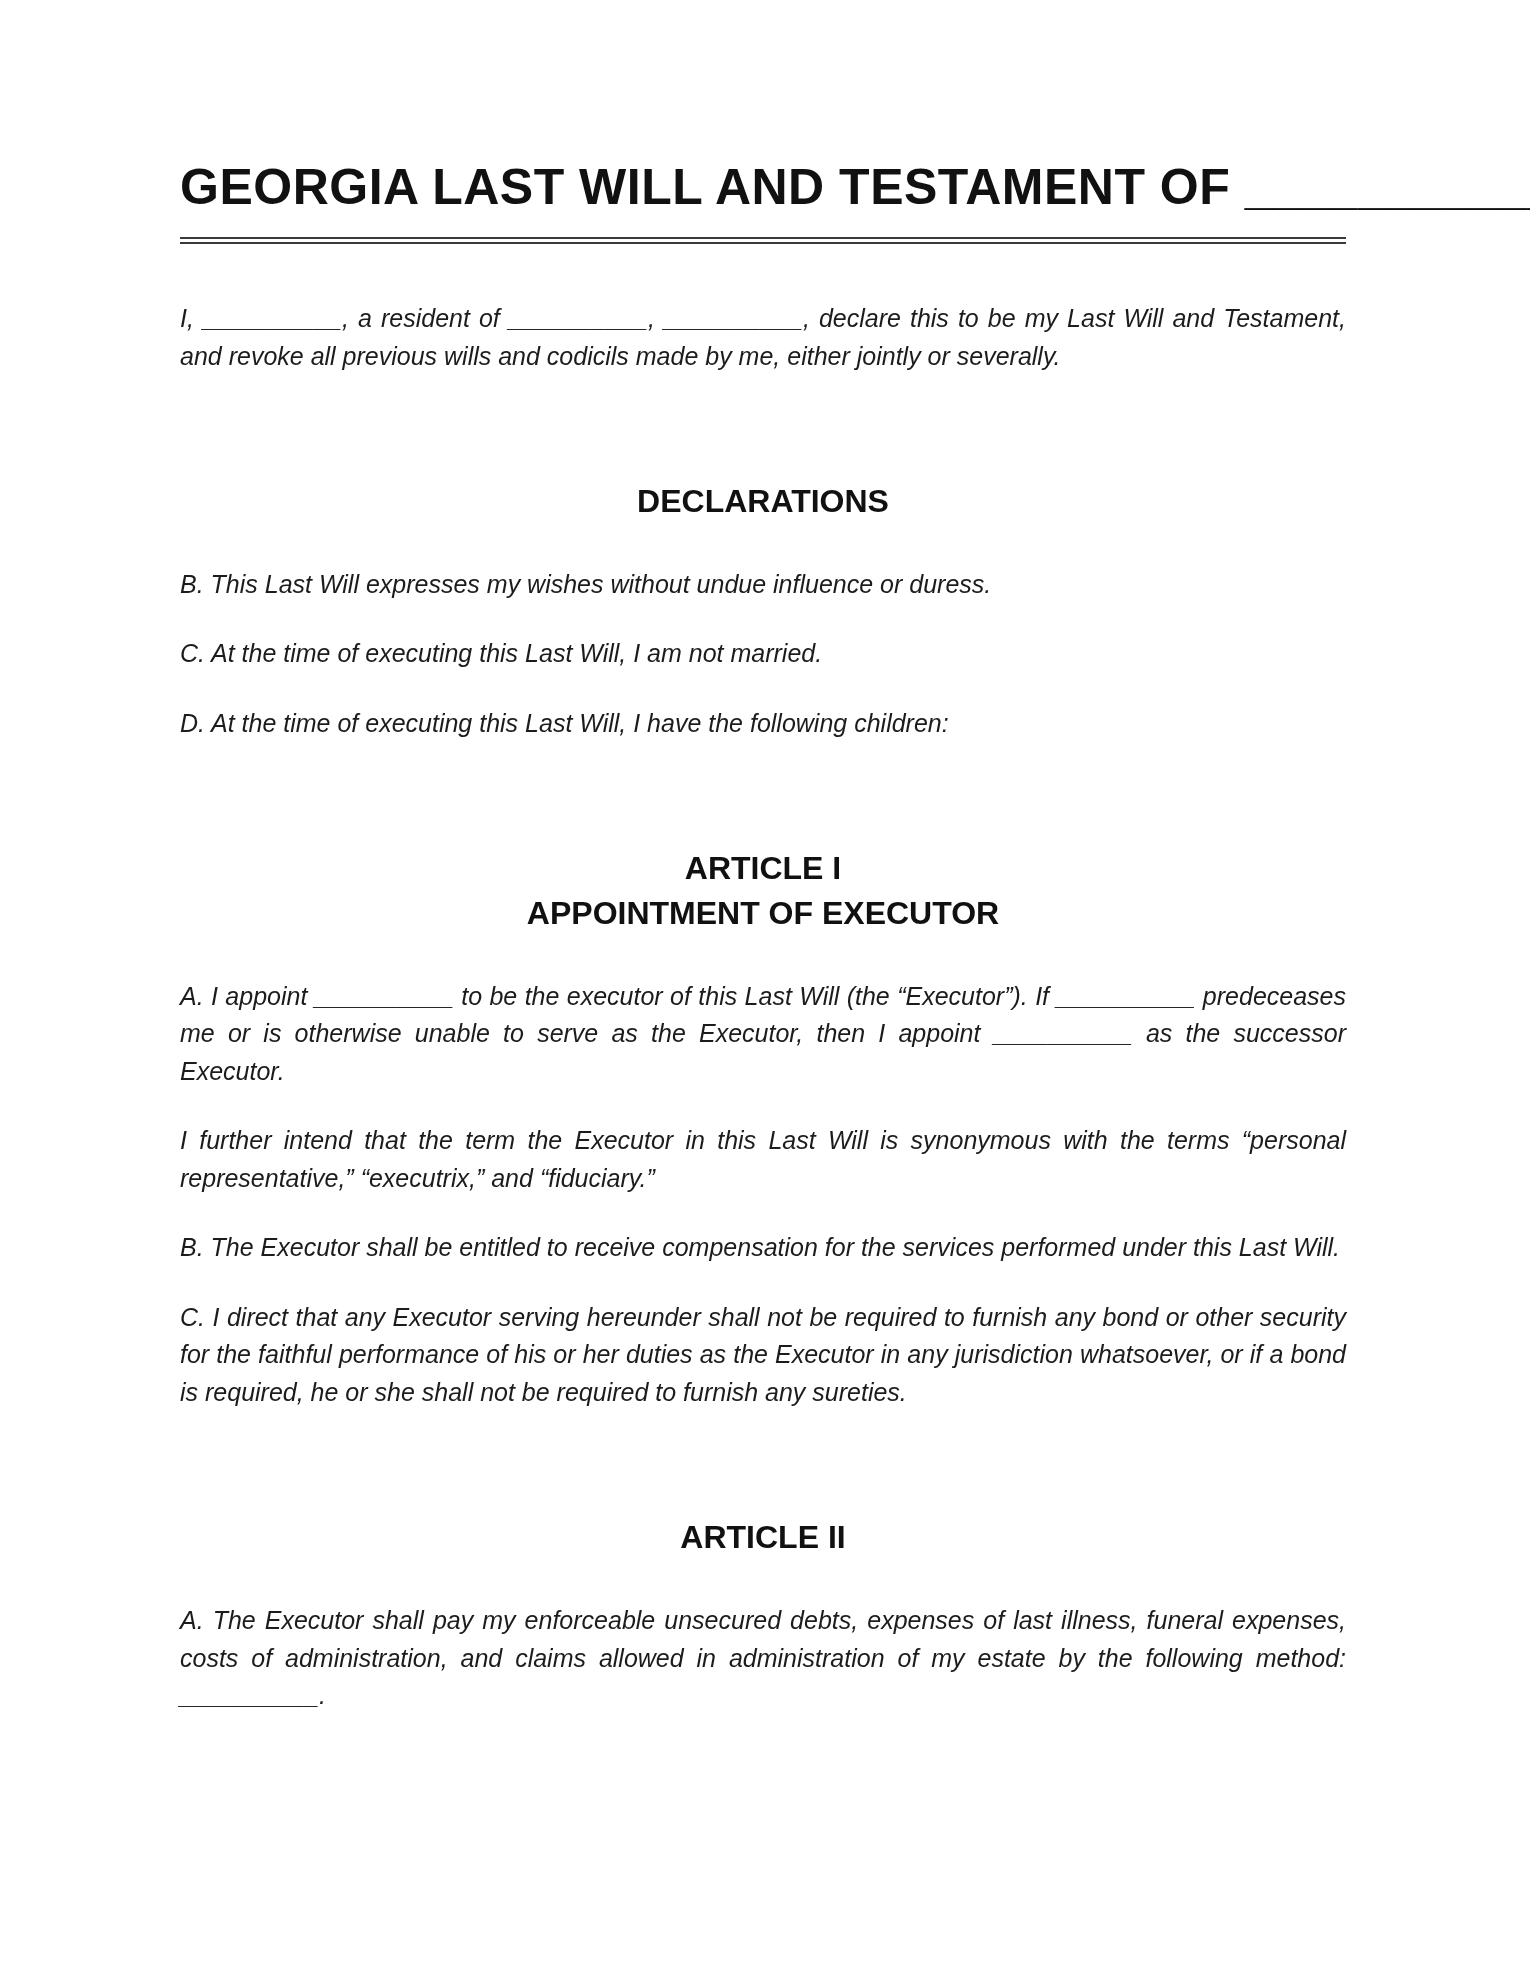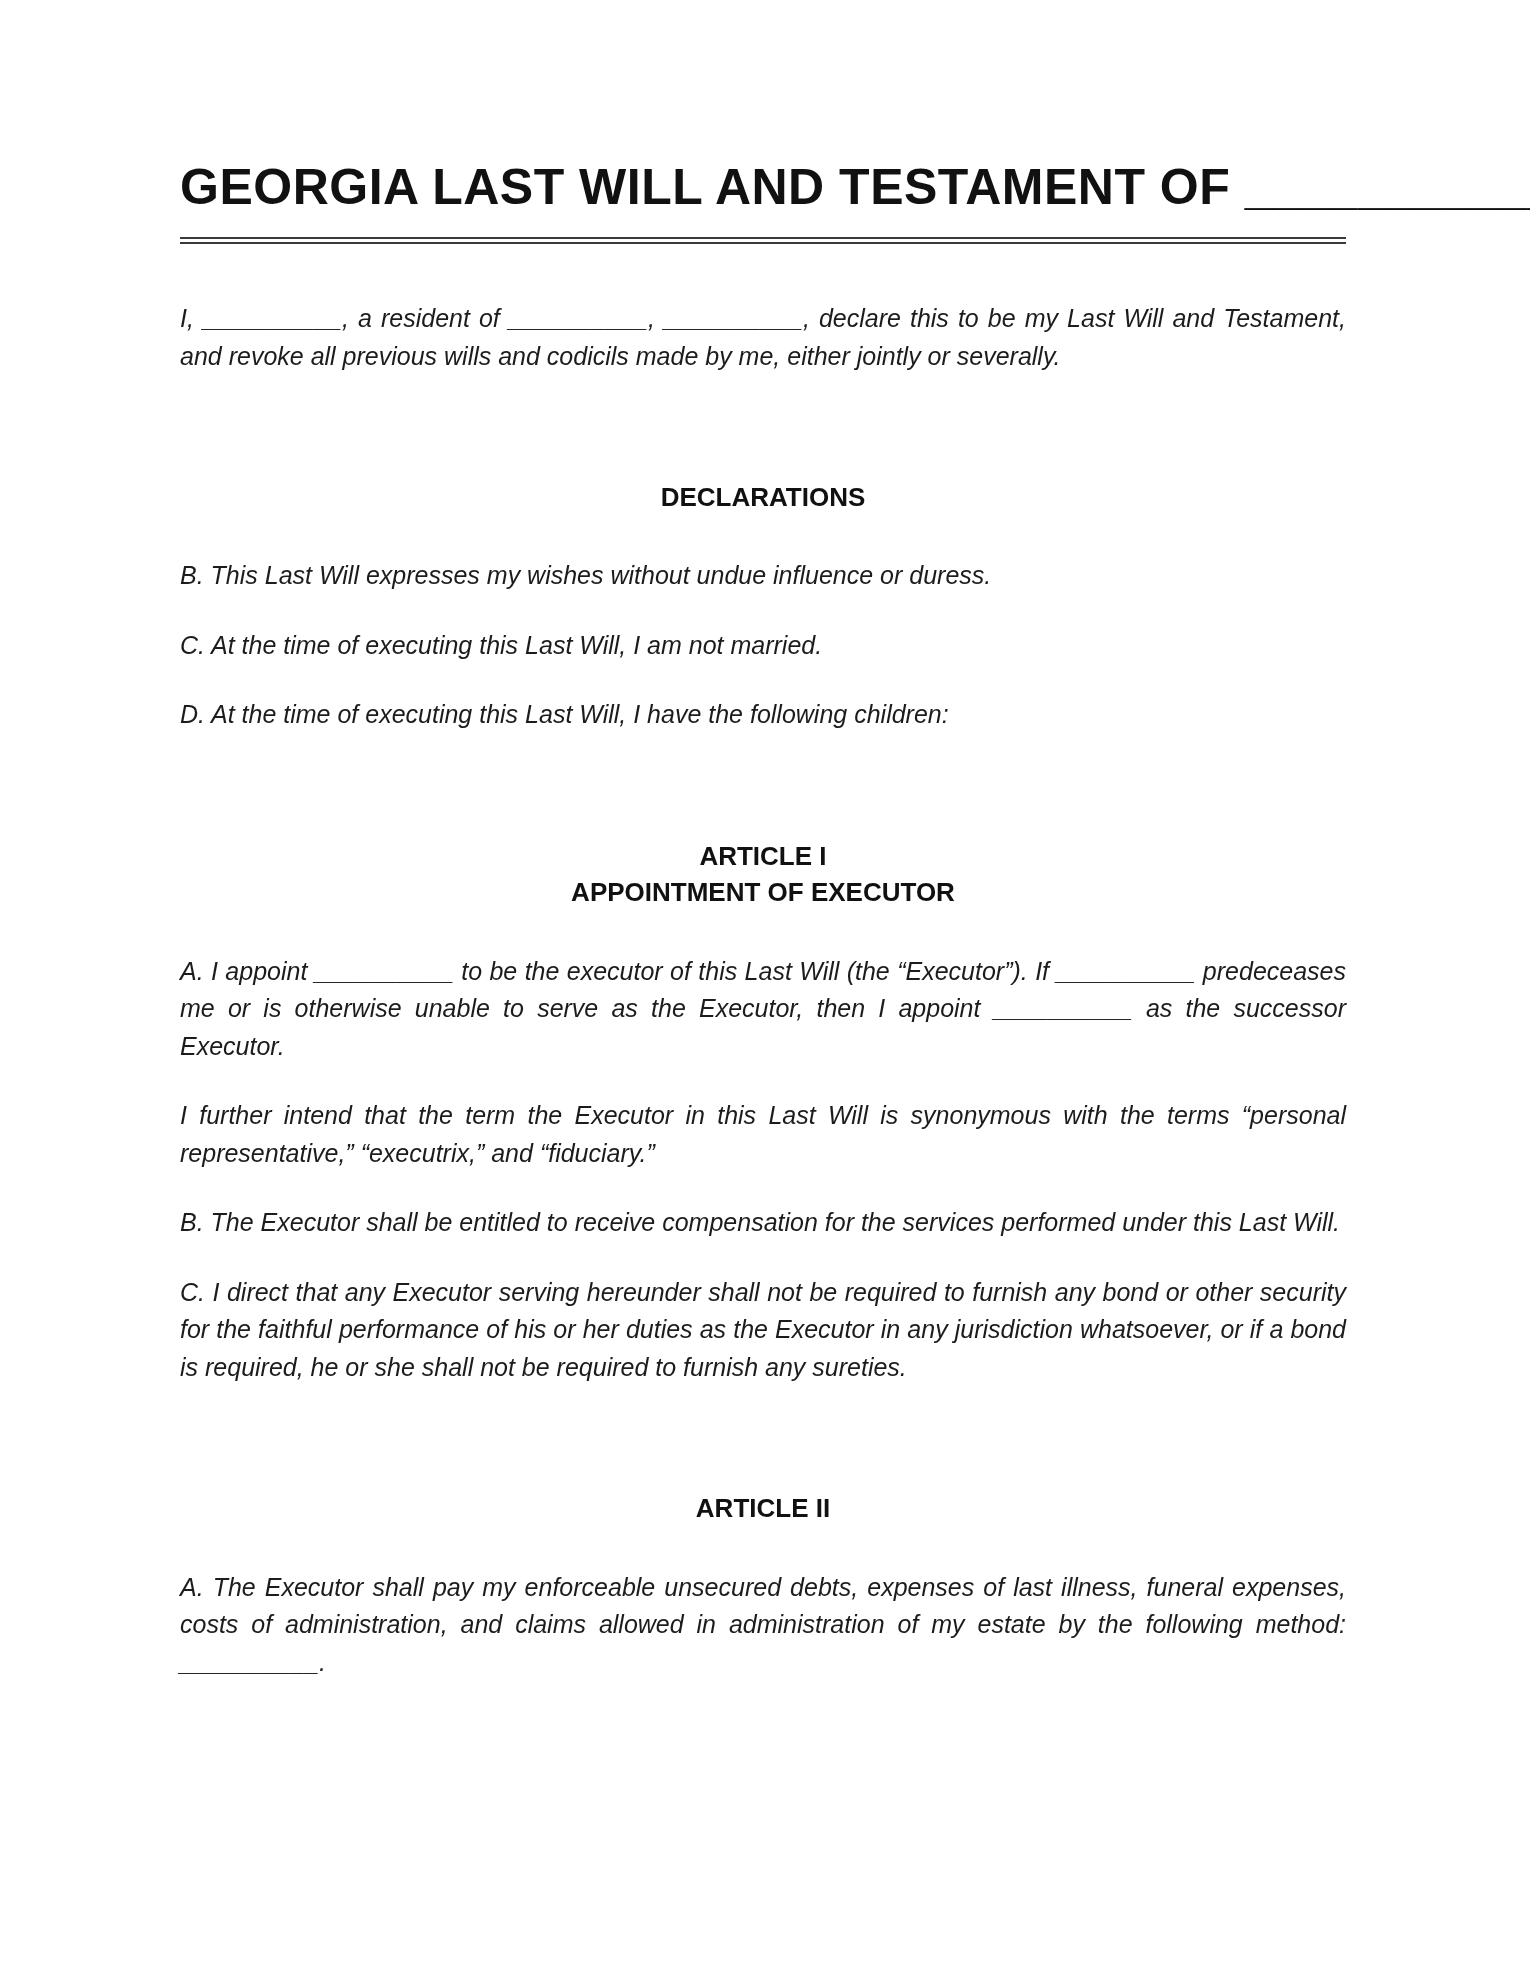--- a/index.html
+++ b/index.html
@@ -27,21 +27,21 @@
     padding-bottom: 12px;
     border-bottom: 7px double #3a3a3a;
     letter-spacing: 0.5px;
     white-space: nowrap;
   }
   .doc-section {
     margin-top: 104px;
   }
   .section-heading {
     text-align: center;
-    font-size: 26px;
+    font-size: 32px;
     font-weight: 700;
     color: #111111;
     margin: 0 0 42px 0;
     line-height: 1.4;
   }
   .heading-line {
     display: block;
   }
   .para {
     margin: 0 0 32px 0;

